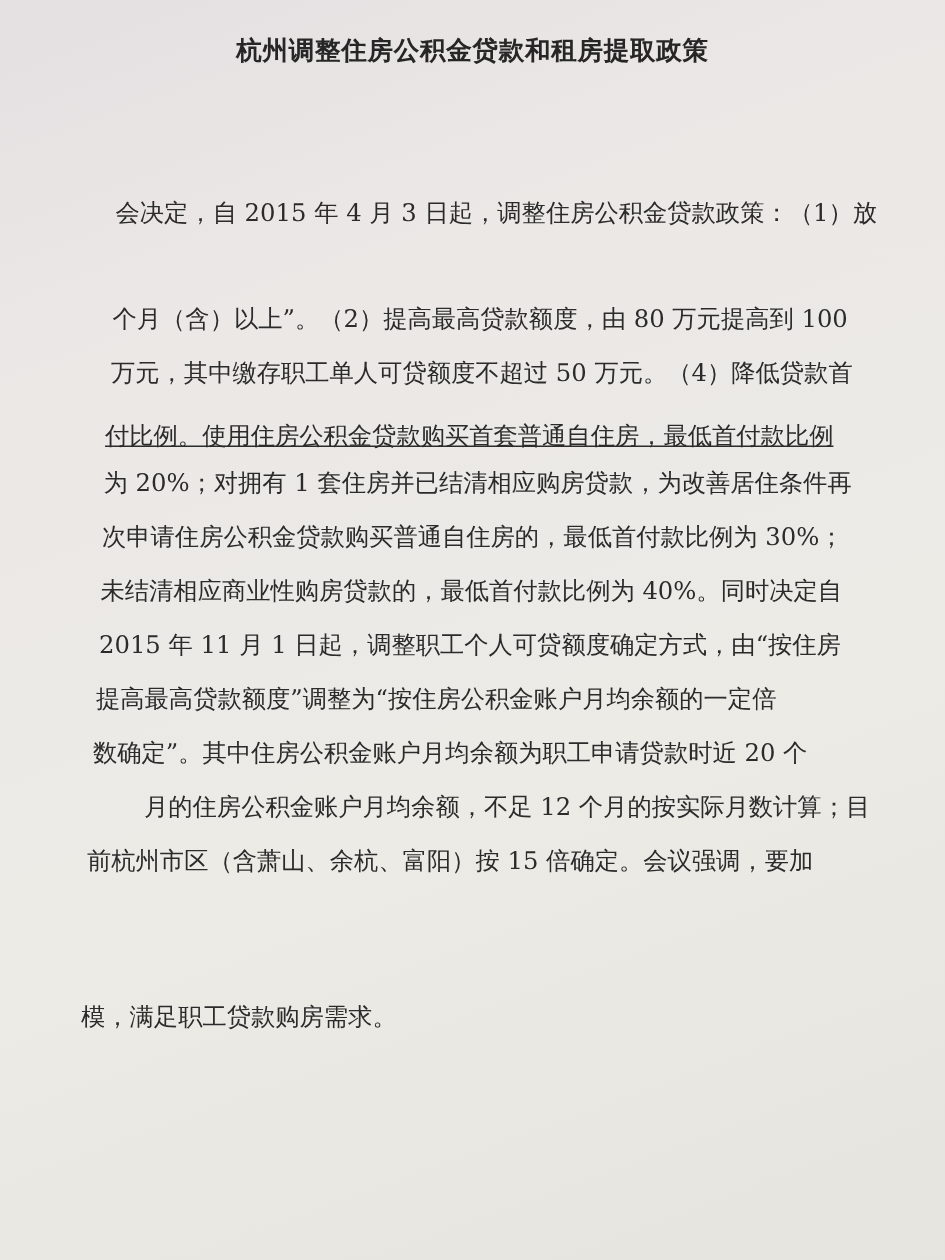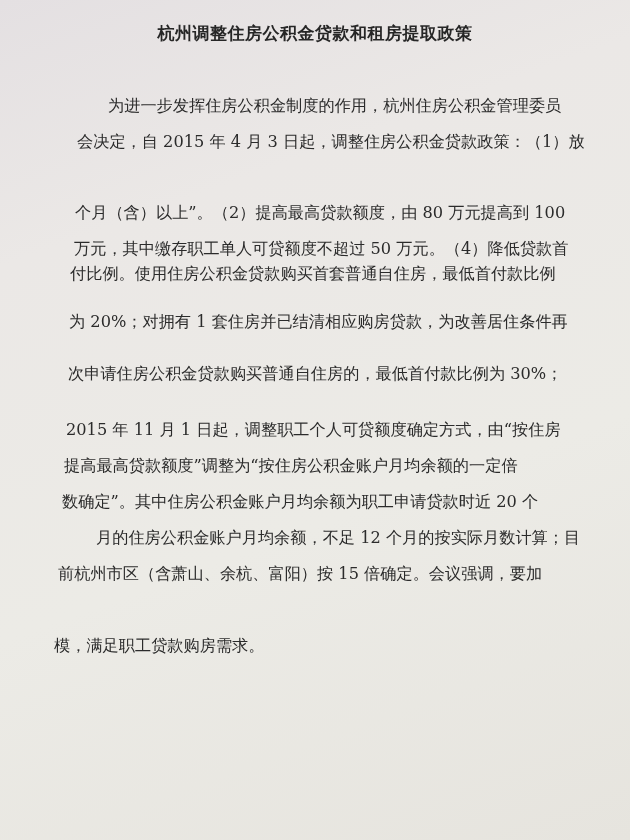--- a/index.html
+++ b/index.html
@@ -20,26 +20,26 @@
     position:absolute; white-space:nowrap;
     font-size:16.2px; color:#2b2b2b; line-height:20px;
   }
 </style>
 </head>
 <body>
 
 <div class="page">
   <div class="title">杭州调整住房公积金贷款和租房提取政策</div>
 
-  <div class="line" style="left:108px; top:96px;">为进一步发挥住房公积金制度的作用，杭州住房公积金管理委员</div>
   <div class="line" style="left:77px; top:132px;">会决定，自 2015 年 4 月 3 日起，调整住房公积金贷款政策：（1）放</div>
   <div class="line" style="left:75px; top:203px;">个月（含）以上”。（2）提高最高贷款额度，由 80 万元提高到 100</div>
   <div class="line" style="left:74px; top:239px;">万元，其中缴存职工单人可贷额度不超过 50 万元。（4）降低贷款首</div>
-  <div class="line" style="left:70px; top:264px;">付比例。使用住房公积金贷款购买首套普通自住房，最低首付款比例</div>
+  <div class="line" style="left:70px; top:281px;text-decoration:underline;">付比例。使用住房公积金贷款购买首套普通自住房，最低首付款比例</div>
   <div class="line" style="left:69px; top:312px;">为 20%；对拥有 1 套住房并已结清相应购房贷款，为改善居住条件再</div>
-  <div class="line" style="left:68px; top:364px;text-align:right;">次申请住房公积金贷款购买普通自住房的，最低首付款比例为 30%；</div>
+  <div class="line" style="left:68px; top:348px;text-align:right;">次申请住房公积金贷款购买普通自住房的，最低首付款比例为 30%；</div>
+  <div class="line" style="left:67px; top:384px;">未结清相应商业性购房贷款的，最低首付款比例为 40%。同时决定自</div>
   <div class="line" style="left:66px; top:420px;">2015 年 11 月 1 日起，调整职工个人可贷额度确定方式，由“按住房</div>
   <div class="line" style="left:64px; top:456px;">提高最高贷款额度”调整为“按住房公积金账户月均余额的一定倍</div>
   <div class="line" style="left:62px; top:492px;">数确定”。其中住房公积金账户月均余额为职工申请贷款时近 20 个</div>
   <div class="line" style="left:60px; top:528px;margin-left:36px;">月的住房公积金账户月均余额，不足 12 个月的按实际月数计算；目</div>
   <div class="line" style="left:58px; top:564px;">前杭州市区（含萧山、余杭、富阳）按 15 倍确定。会议强调，要加</div>
-  <div class="line" style="left:54px; top:636px;text-align:center;">模，满足职工贷款购房需求。</div>
+  <div class="line" style="left:54px; top:668px;text-align:center;">模，满足职工贷款购房需求。</div>
 </div>
 
 </body></html>

